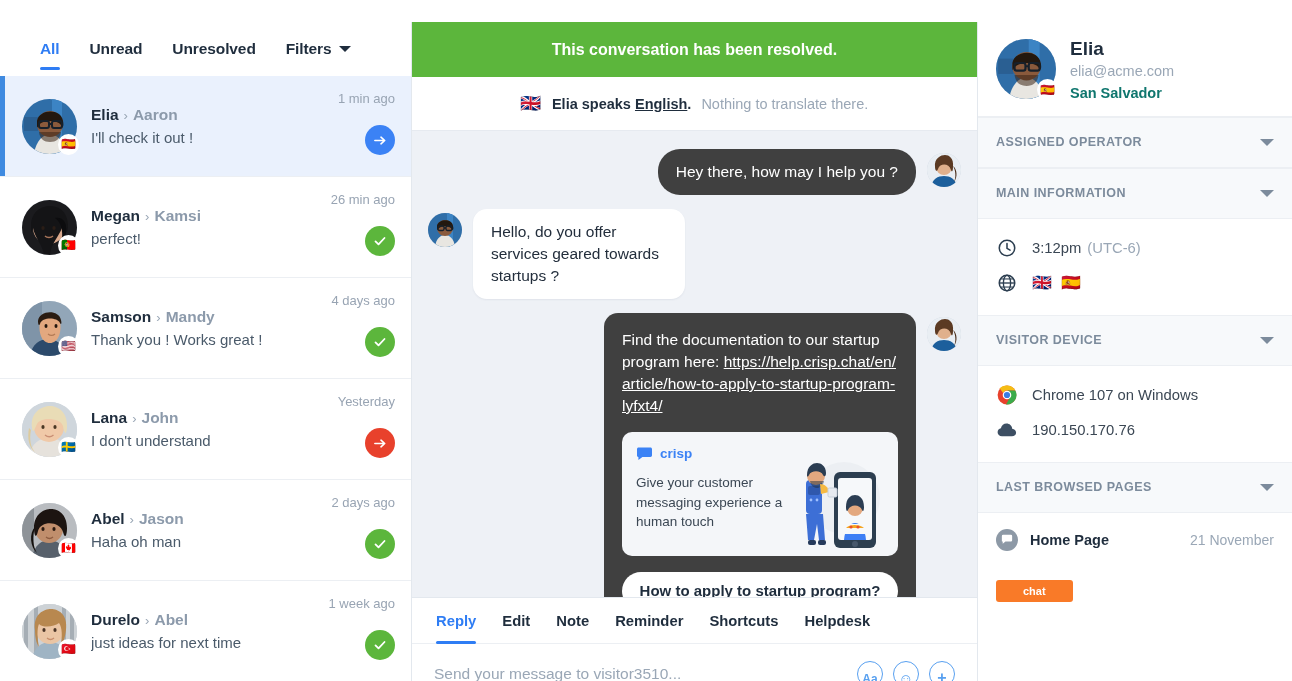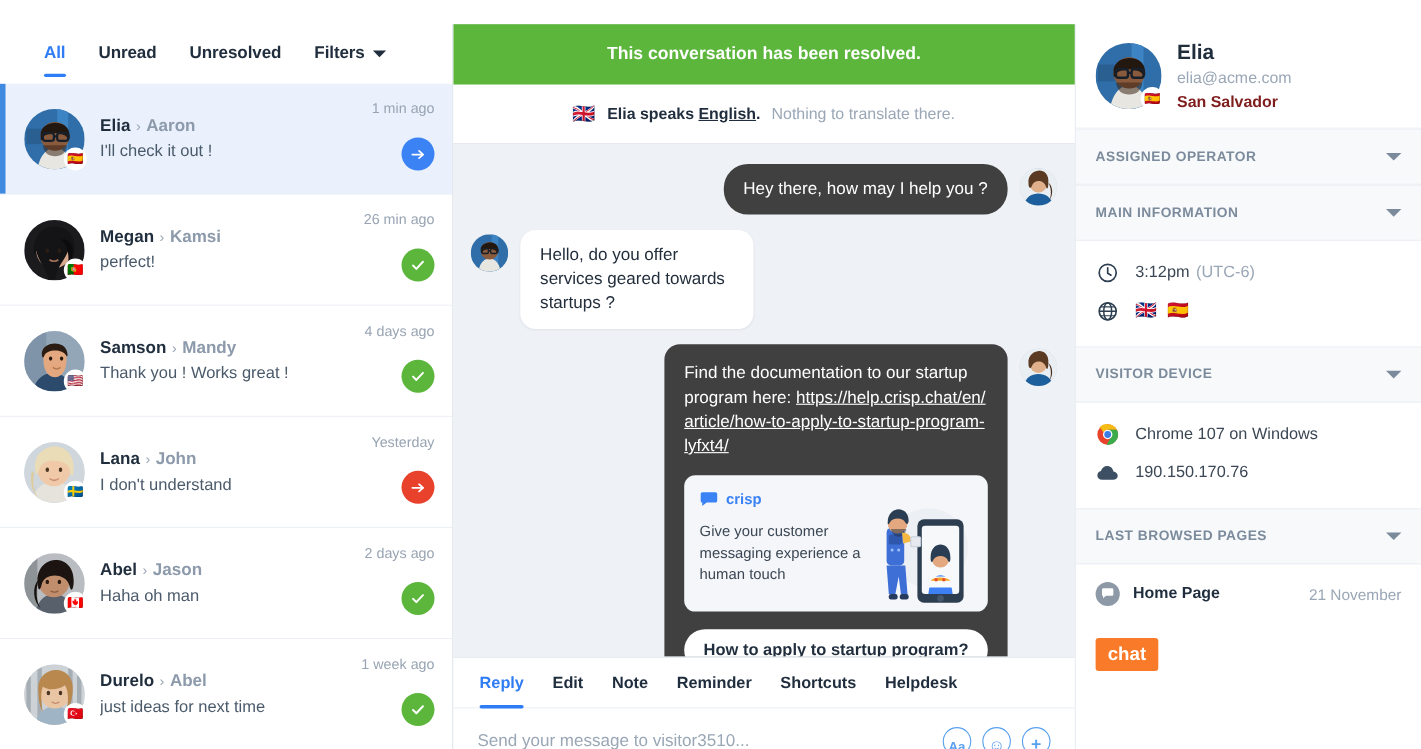--- a/index.html
+++ b/index.html
@@ -81,41 +81,41 @@
   .citools { display:flex; gap:10px; }
   .cic { width:26px; height:26px; border-radius:50%; border:1.6px solid #58a0f0; color:#58a0f0; display:flex; align-items:flex-end; justify-content:center; font-size:12px; font-weight:bold;}
 
   
   .col-side { width:314px; height:681px; background:#fff; overflow:hidden;}
   .side-head { display:flex; align-items:center; padding:16px 18px 15px 18px; gap:14px; border-bottom:1px solid #eceff3;}
   .side-head .avatar-wrap { width:60px; height:60px; flex:0 0 60px; margin:0;}
   .side-head .avatar { width:60px; height:60px;}
   .sh-name { font-size:19px; font-weight:bold; color:#1f2d3d; line-height:1.15;}
   .sh-mail { font-size:14.5px; color:#9aa7b6; margin-top:3px;}
-  .sh-loc { font-size:14.5px; color:#7f1d1d; font-weight:bold; margin-top:6px;}
+  .sh-loc { font-size:14.5px; color:#0f766e; font-weight:bold; margin-top:6px;}
 
   .sec-head { height:51px; background:#f7f9fb; border-top:1px solid #eceff3; border-bottom:1px solid #eceff3; display:flex; align-items:center; justify-content:space-between; padding:0 18px; font-size:12.5px; font-weight:bold; letter-spacing:.45px; color:#7c8b9c; cursor:pointer;}
   .sec-head .caret { width:0;height:0;border-left:7px solid transparent;border-right:7px solid transparent;border-top:7px solid #7c8b9c;}
   .sec-body { padding:12px 18px 14px 18px; }
   .op-row { display:flex; align-items:center; gap:11px; }
   .op-av { width:30px; height:30px; border-radius:50%; overflow:hidden; background:#c9d2dd; position:relative; flex:0 0 30px;}
   .op-name { font-size:14.8px; font-weight:bold; color:#1f2d3d;}
   .op-div { width:1px; height:18px; background:#dde3ea; margin:0 4px;}
   .op-reassign { font-size:14.5px; color:#e02b20; font-weight:bold; text-decoration:underline; cursor:pointer;}
 
   .info-row { display:flex; align-items:center; gap:14px; height:35px; font-size:14.8px; color:#3b4754;}
   .info-row .ico { width:22px; flex:0 0 22px; display:flex; align-items:center; justify-content:center; color:#2c3e50;}
   .muted { color:#9aa7b6; }
   .langflags { display:flex; gap:9px; font-size:16px; line-height:1;}
 
   .page-row { display:flex; align-items:center; gap:12px; height:34px;}
   .page-ico { width:22px; height:22px; border-radius:50%; background:#8d99a6; display:flex;align-items:center;justify-content:center; flex:0 0 22px;}
   .page-name { font-size:14.5px; font-weight:bold; color:#1f2d3d; flex:1;}
   .page-date { font-size:14px; color:#9aa7b6;}
-  .seg { display:inline-block; background:#f97a28; color:#fff; font-size:17px; font-weight:bold; padding:5px 11px; border-radius:3px;}
+  .seg { display:inline-block; background:#f97a28; color:#fff; font-size:11px; font-weight:bold; padding:5px 27px; border-radius:3px;}
 </style>
 </head>
 <body>
 
 <div class="app">
 
   <div class="col-list">
 
     <div class="list-tabs">
       <div class="ltab active">

